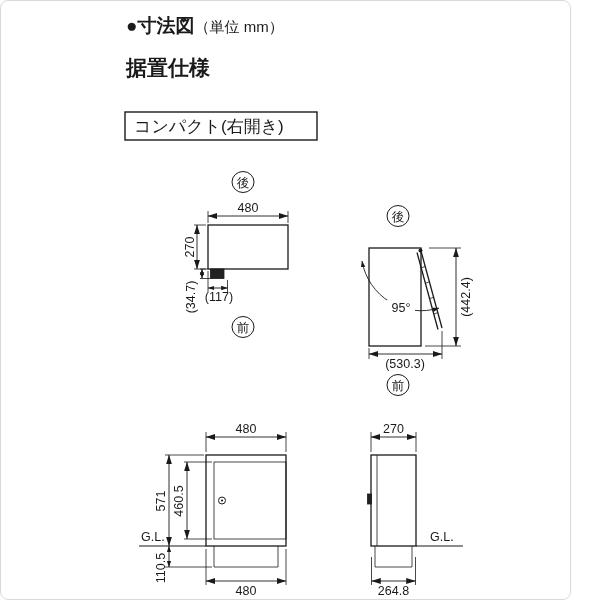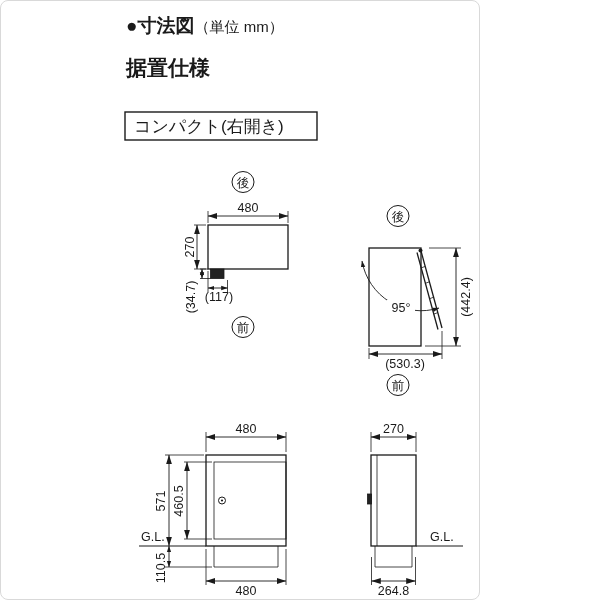--- a/index.html
+++ b/index.html
@@ -1,17 +1,17 @@
 <!DOCTYPE html>
 <html><head>
 <meta charset="utf-8">
 <style>
   html,body{margin:0;padding:0;background:#ffffff;}
   .page{
-    position:relative;width:480px;height:600px;background:#fff;
+    position:relative;width:571px;height:600px;background:#fff;
     border:1px solid #d9d9d9;border-radius:8px;box-sizing:border-box;
     font-family:"Liberation Sans","DejaVu Sans",sans-serif;overflow:hidden;
   }
   svg{display:block;}
   svg text{fill:#1a1a1a;font-family:"Liberation Sans","DejaVu Sans",sans-serif;}
   .t-title{font-size:19px;font-weight:bold;}
   .t-unit{font-size:15px;font-weight:normal;}
   .t-sub{font-size:21px;font-weight:bold;}
   .t-var{font-size:17px;}
   .t-dim{font-size:12.5px;}

